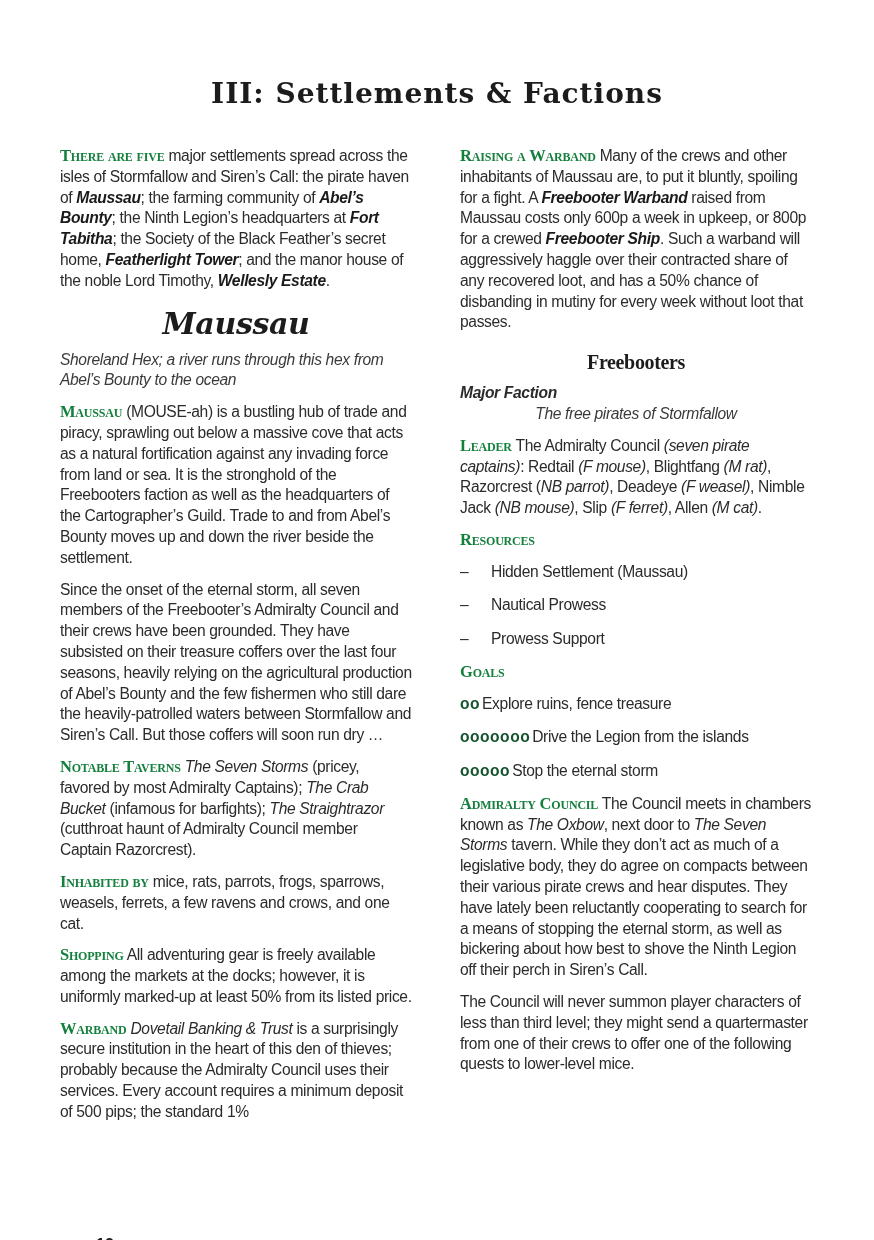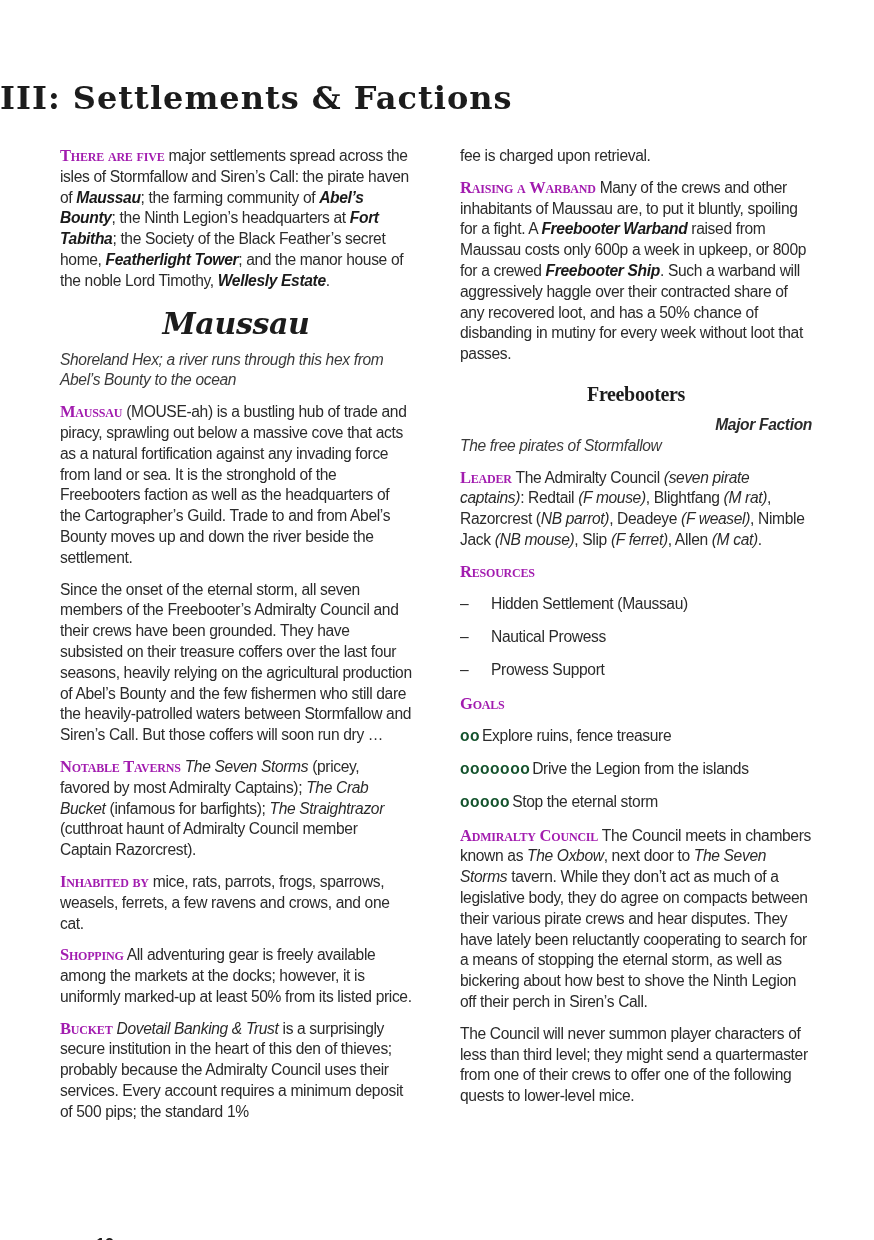--- a/index.html
+++ b/index.html
@@ -1,36 +1,36 @@
 <!DOCTYPE html>
 <html><head>
 <meta charset="utf-8">
 <style>
   html, body { margin: 0; padding: 0; background: #ffffff; }
   body { width: 874px; height: 1240px; position: relative; overflow: hidden; color: #2b2b2b;
          font-family: "Liberation Sans", sans-serif; }
-  .title { position: absolute; top: 58px; left: 0; width: 874px; 
-           font-family: "DejaVu Serif", serif; font-weight: bold; font-size: 32px; color: #1c1c1c;
+  .title { position: absolute; top: 58px; left: 0; width: 874px; text-align: center;
+           font-family: "DejaVu Serif", serif; font-weight: bold; font-size: 28px; color: #1c1c1c;
            letter-spacing: 1px; }
   .col { position: absolute; top: 146px; width: 352px; font-size: 15.6px; line-height: 20.8px;
          letter-spacing: -0.35px; }
   .col-left { left: 60px; }
   .col-right { left: 460px; width: 352px; }
   p { margin: 0 0 11px 0; }
   .lead { font-family: "Liberation Serif", serif; font-weight: bold; font-variant: small-caps;
-          color: #a21caf; font-size: 16.5px; letter-spacing: -0.2px; }
+          color: #15803d; font-size: 16.5px; letter-spacing: -0.2px; }
   .bi { font-weight: bold; font-style: italic; color: #1a1a1a; }
   .it { font-style: italic; }
   .script-head { text-align: center; font-family: "DejaVu Serif", serif; font-style: italic;
                  font-size: 30px; line-height: 36px; margin: 14px 0 8px 0; color: #1c1c1c; }
   .subtitle { font-style: italic; margin: 0 0 11px 0; color: #3a3a3a; }
   .faction-head { text-align: center; font-family: "Liberation Serif", serif; font-size: 20px;
                   line-height: 30px; margin: 14px 0 6px 0; color: #1c1c1c; }
-  .faction-type { text-align: right; font-weight: bold; font-style: italic; margin: 0; }
-  .faction-sub { font-style: italic; margin: 0 0 11px 0; color: #3a3a3a; }
+  .faction-type { text-align: left; font-weight: bold; font-style: italic; margin: 0; }
+  .faction-sub { text-align: center; font-style: italic; margin: 0 0 11px 0; color: #3a3a3a; }
   .res-item { display: flex; margin: 0 0 12.6px 0; }
   .res-dash { width: 31px; flex: none; }
   .goal { margin: 0 0 12.6px 0; }
   .circles { font-weight: bold; letter-spacing: 0.5px; color: #14532d; margin-right: 2px; }
   .page-num { position: absolute; top: 1196px; left: 96px; font-weight: bold; font-size: 16px;
               color: #1a1a1a; margin-top: 40px; }
 </style>
 </head>
 <body>
 
@@ -45,25 +45,24 @@
   <p><span class="lead">Maussau</span><span> (MOUSE-ah) is a bustling hub of trade and piracy, sprawling out below a massive cove that acts as a natural fortification against any invading force from land or sea. It is the stronghold of the Freebooters faction as well as the headquarters of the Cartographer’s Guild. Trade to and from Abel’s Bounty moves up and down the river beside the settlement.</span></p>
 
   <p>Since the onset of the eternal storm, all seven members of the Freebooter’s Admiralty Council and their crews have been grounded. They have subsisted on their treasure coffers over the last four seasons, heavily relying on the agricultural production of Abel’s Bounty and the few fishermen who still dare the heavily-patrolled waters between Stormfallow and Siren’s Call. But those coffers will soon run dry …</p>
 
   <p><span class="lead">Notable Taverns</span><span class="it"> The Seven Storms</span><span> (pricey, favored by most Admiralty Captains); </span><span class="it">The Crab Bucket</span><span> (infamous for barfights); </span><span class="it">The Straightrazor</span><span> (cutthroat haunt of Admiralty Council member Captain Razorcrest).</span></p>
 
   <p><span class="lead">Inhabited by</span><span> mice, rats, parrots, frogs, sparrows, weasels, ferrets, a few ravens and crows, and one cat.</span></p>
 
   <p><span class="lead">Shopping</span><span> All adventuring gear is freely available among the markets at the docks; however, it is uniformly marked-up at least 50% from its listed price.</span></p>
 
-  <p><span class="lead">Bucket</span><span class="it"> Dovetail Banking &amp; Trust</span><span> is a surprisingly secure institution in the heart of this den of thieves; probably because the Admiralty Council uses their services. Every account requires a minimum deposit of 500 pips; the standard 1%</span></p>
+  <p><span class="lead">Warband</span><span class="it"> Dovetail Banking &amp; Trust</span><span> is a surprisingly secure institution in the heart of this den of thieves; probably because the Admiralty Council uses their services. Every account requires a minimum deposit of 500 pips; the standard 1%</span></p>
 </div>
 
 <div class="col col-right">
-  <p>fee is charged upon retrieval.</p>
 
   <p><span class="lead">Raising a Warband</span><span> Many of the crews and other inhabitants of Maussau are, to put it bluntly, spoiling for a fight. A </span><span class="bi">Freebooter Warband</span><span> raised from Maussau costs only 600p a week in upkeep, or 800p for a crewed </span><span class="bi">Freebooter Ship</span><span>. Such a warband will aggressively haggle over their contracted share of any recovered loot, and has a 50% chance of disbanding in mutiny for every week without loot that passes.</span></p>
 
   <h2 class="faction-head">Freebooters</h2>
   <p class="faction-type">Major Faction</p>
   <p class="faction-sub">The free pirates of Stormfallow</p>
 
   <p><span class="lead">Leader</span><span> The Admiralty Council </span><span class="it">(seven pirate captains)</span><span>: Redtail </span><span class="it">(F mouse)</span><span>, Blightfang </span><span class="it">(M rat)</span><span>, Razorcrest (</span><span class="it">NB parrot)</span><span>, Deadeye </span><span class="it">(F weasel)</span><span>, Nimble Jack </span><span class="it">(NB mouse)</span><span>, Slip </span><span class="it">(F ferret)</span><span>, Allen </span><span class="it">(M cat)</span><span>.</span></p>
 
   <p><span class="lead">Resources</span></p>

